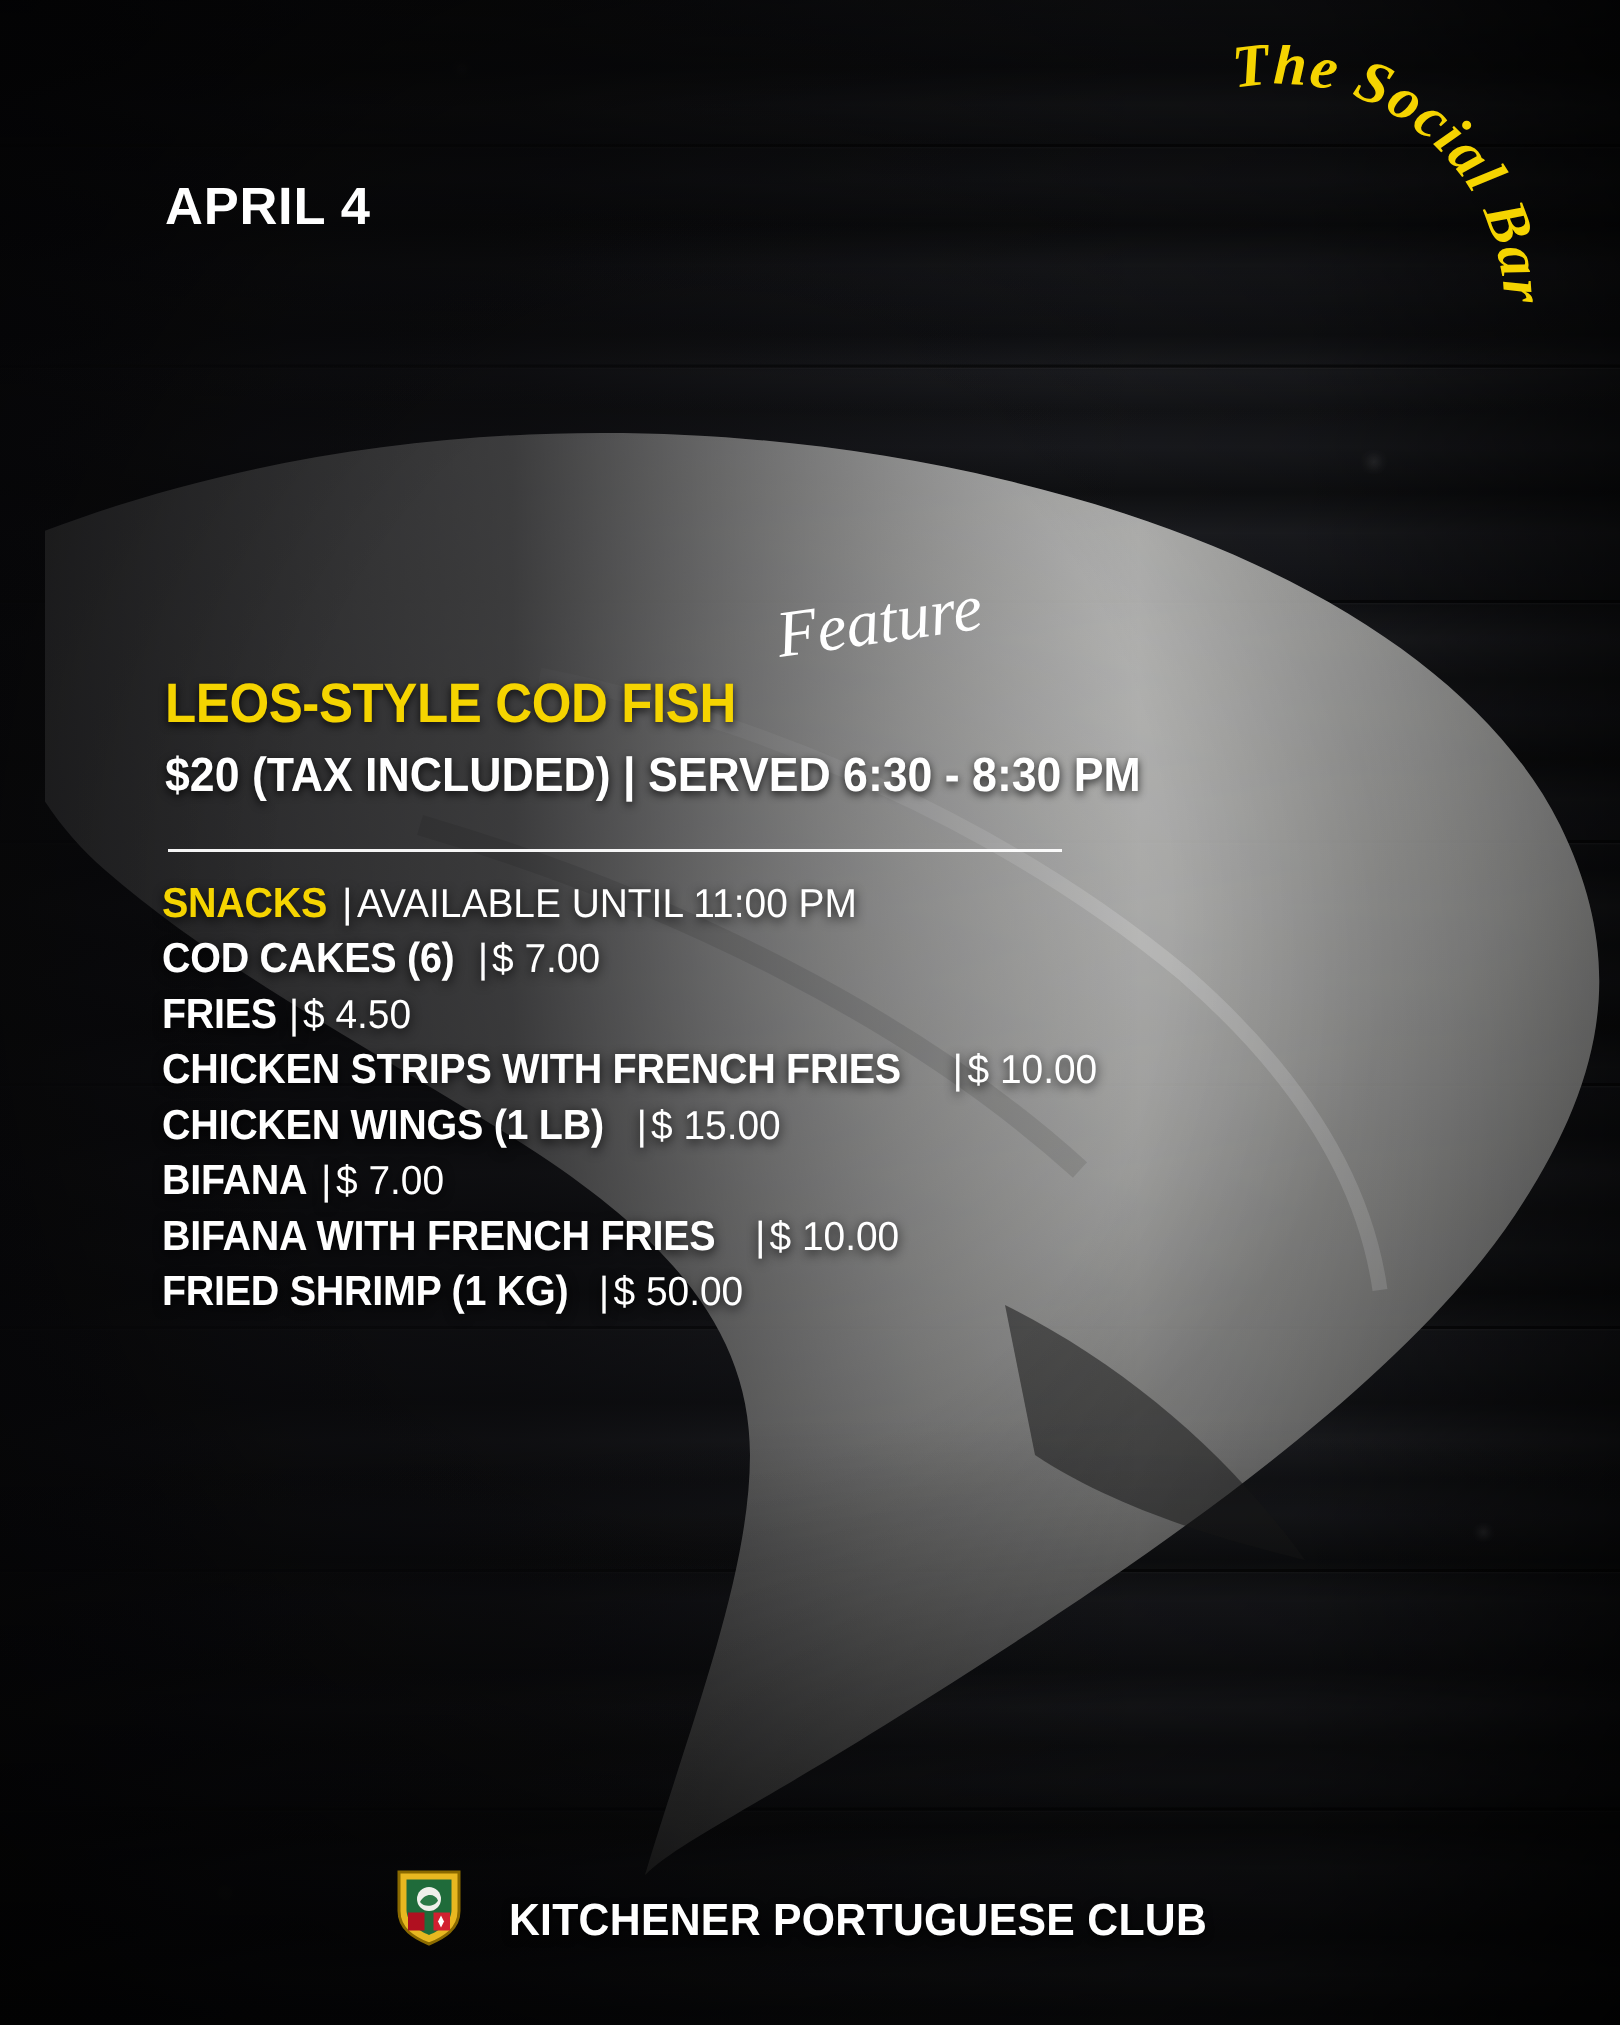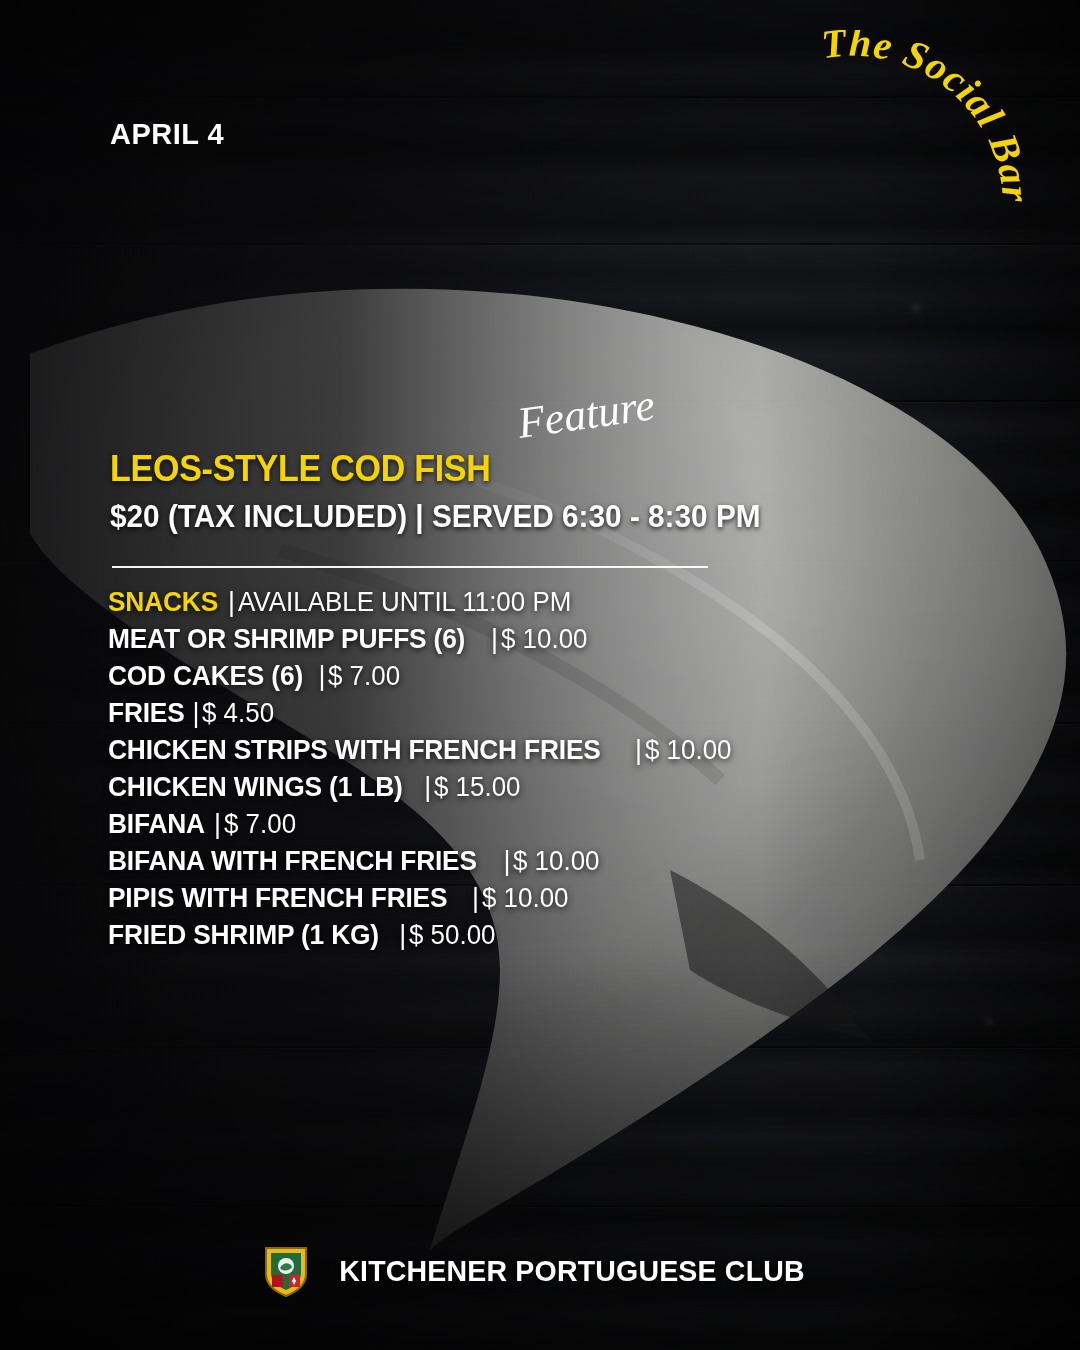--- a/index.html
+++ b/index.html
@@ -88,21 +88,21 @@
   .content {
     position: absolute;
     inset: 0;
   }
 
   .date {
     position: absolute;
     left: 110px;
     top: 118px;
     color: #ffffff;
-    font-size: 29px;
+    font-size: 35px;
     font-weight: bold;
     letter-spacing: 0.5px;
     font-family: "Liberation Sans", sans-serif;
   }
 
   
   .brand {
     position: absolute;
     right: 22px;
     top: 30px;
@@ -213,21 +213,21 @@
   }
   .snacks-head .row-name { color: #f5d400; }
   .snacks-head .row-price { color: #ffffff; font-weight: 400; }
 
   .footer {
     position: absolute;
     left: 0;
     right: 0;
     bottom: 52px;
     display: flex;
-    align-items: center;
+    align-items: flex-end;
     justify-content: center;
     gap: 18px;
   }
   .crest {
     width: 46px;
     height: 54px;
     position: relative;
   }
   .crest svg { width: 100%; height: 100%; display: block; }
   .footer-text {
@@ -321,42 +321,36 @@
 
     <div class="divider"></div>
 
     <div class="list">
 
       <div class="list-row snacks-head">
         <span class="row-name">SNACKS</span><span class="row-sep">|</span><span class="row-price">AVAILABLE UNTIL 11:00 PM</span>
       </div>
 
       <div class="list-row">
-        <span class="row-name">MEAT OR SHRIMP PUFFS (6)</span><span class="row-sep">|</span><span class="row-price">$ 10.00</span>
-      </div>
-      <div class="list-row">
         <span class="row-name">COD CAKES (6)</span><span class="row-sep">|</span><span class="row-price">$ 7.00</span>
       </div>
       <div class="list-row">
         <span class="row-name">FRIES</span><span class="row-sep">|</span><span class="row-price">$ 4.50</span>
       </div>
       <div class="list-row">
         <span class="row-name">CHICKEN STRIPS WITH FRENCH FRIES</span><span class="row-sep">|</span><span class="row-price">$ 10.00</span>
       </div>
       <div class="list-row">
         <span class="row-name">CHICKEN WINGS (1 LB)</span><span class="row-sep">|</span><span class="row-price">$ 15.00</span>
       </div>
       <div class="list-row">
         <span class="row-name">BIFANA</span><span class="row-sep">|</span><span class="row-price">$ 7.00</span>
       </div>
       <div class="list-row">
         <span class="row-name">BIFANA WITH FRENCH FRIES</span><span class="row-sep">|</span><span class="row-price">$ 10.00</span>
-      </div>
-      <div class="list-row">
-        <span class="row-name">PIPIS WITH FRENCH FRIES</span><span class="row-sep">|</span><span class="row-price">$ 10.00</span>
       </div>
       <div class="list-row">
         <span class="row-name">FRIED SHRIMP (1 KG)</span><span class="row-sep">|</span><span class="row-price">$ 50.00</span>
       </div>
 
     </div>
 
     <div class="footer">
       <div class="crest">
         <svg viewBox="0 0 46 54">

